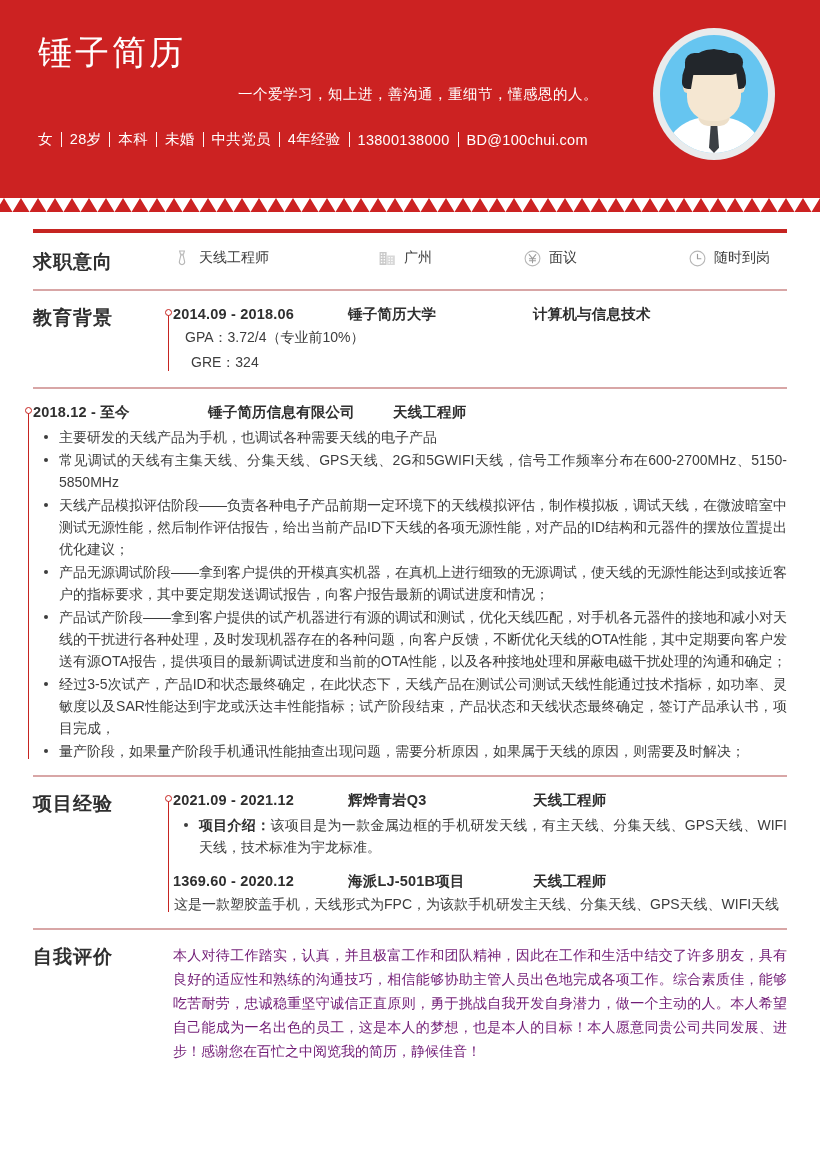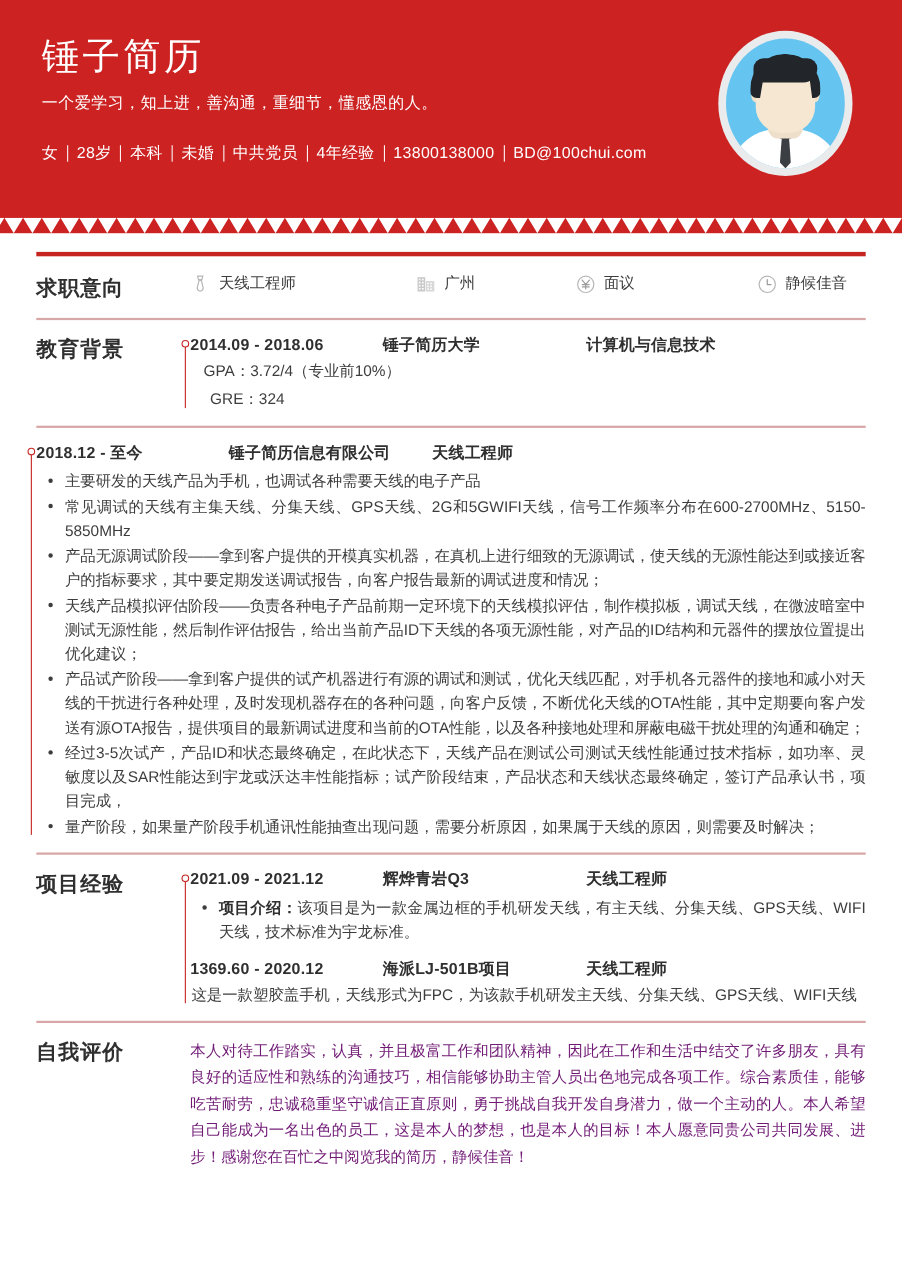--- a/index.html
+++ b/index.html
@@ -36,20 +36,21 @@
     color: #ffffff;
     letter-spacing: 3px;
     line-height: 44px;
   }
   .tagline {
     margin-top: 10px;
     font-size: 14.5px;
     color: #ffffff;
     letter-spacing: 0.5px;
     line-height: 20px;
+    text-align: right;
   }
   .meta {
     margin-top: 26px;
     font-size: 14.5px;
     color: #ffffff;
     letter-spacing: 0.3px;
     display: flex;
     align-items: center;
     flex-wrap: wrap;
   }
@@ -454,21 +455,21 @@
             <span>面议</span>
           </div>
 
           <div class="intent-item ii-4">
             <span class="ico">
               <svg width="17" height="17" viewBox="0 0 17 17">
                 <circle cx="8.5" cy="8.5" r="7.4" fill="none" stroke="#b7b7b7" stroke-width="1.1"></circle>
                 <path d="M8.5 4.2 v4.5 h3.4" fill="none" stroke="#9b9b9b" stroke-width="1.15" stroke-linecap="round" stroke-linejoin="round"></path>
               </svg>
             </span>
-            <span>静候佳音</span>
+            <span>随时到岗</span>
           </div>
 
         </div>
       </div>
     </div>
 
     <div class="rule"></div>
 
     <div class="section">
       <div class="sec-label">教育背景</div>
@@ -496,22 +497,22 @@
           <div class="tl-dot"></div>
         </div>
         <div class="entry-head">
           <span class="eh-date">2018.12 - 至今</span>
           <span class="eh-org">锤子简历信息有限公司</span>
           <span class="eh-role">天线工程师</span>
         </div>
         <ul class="bullets">
           <li>主要研发的天线产品为手机，也调试各种需要天线的电子产品</li>
           <li>常见调试的天线有主集天线、分集天线、GPS天线、2G和5GWIFI天线，信号工作频率分布在600-2700MHz、5150-5850MHz</li>
+          <li>天线产品模拟评估阶段——负责各种电子产品前期一定环境下的天线模拟评估，制作模拟板，调试天线，在微波暗室中测试无源性能，然后制作评估报告，给出当前产品ID下天线的各项无源性能，对产品的ID结构和元器件的摆放位置提出优化建议；</li>
           <li>产品无源调试阶段——拿到客户提供的开模真实机器，在真机上进行细致的无源调试，使天线的无源性能达到或接近客户的指标要求，其中要定期发送调试报告，向客户报告最新的调试进度和情况；</li>
-          <li>天线产品模拟评估阶段——负责各种电子产品前期一定环境下的天线模拟评估，制作模拟板，调试天线，在微波暗室中测试无源性能，然后制作评估报告，给出当前产品ID下天线的各项无源性能，对产品的ID结构和元器件的摆放位置提出优化建议；</li>
           <li>产品试产阶段——拿到客户提供的试产机器进行有源的调试和测试，优化天线匹配，对手机各元器件的接地和减小对天线的干扰进行各种处理，及时发现机器存在的各种问题，向客户反馈，不断优化天线的OTA性能，其中定期要向客户发送有源OTA报告，提供项目的最新调试进度和当前的OTA性能，以及各种接地处理和屏蔽电磁干扰处理的沟通和确定；</li>
           <li>经过3-5次试产，产品ID和状态最终确定，在此状态下，天线产品在测试公司测试天线性能通过技术指标，如功率、灵敏度以及SAR性能达到宇龙或沃达丰性能指标；试产阶段结束，产品状态和天线状态最终确定，签订产品承认书，项目完成，</li>
           <li>量产阶段，如果量产阶段手机通讯性能抽查出现问题，需要分析原因，如果属于天线的原因，则需要及时解决；</li>
         </ul>
       </div>
     </div>
 
     <div class="rule"></div>
 
     <div class="section">

